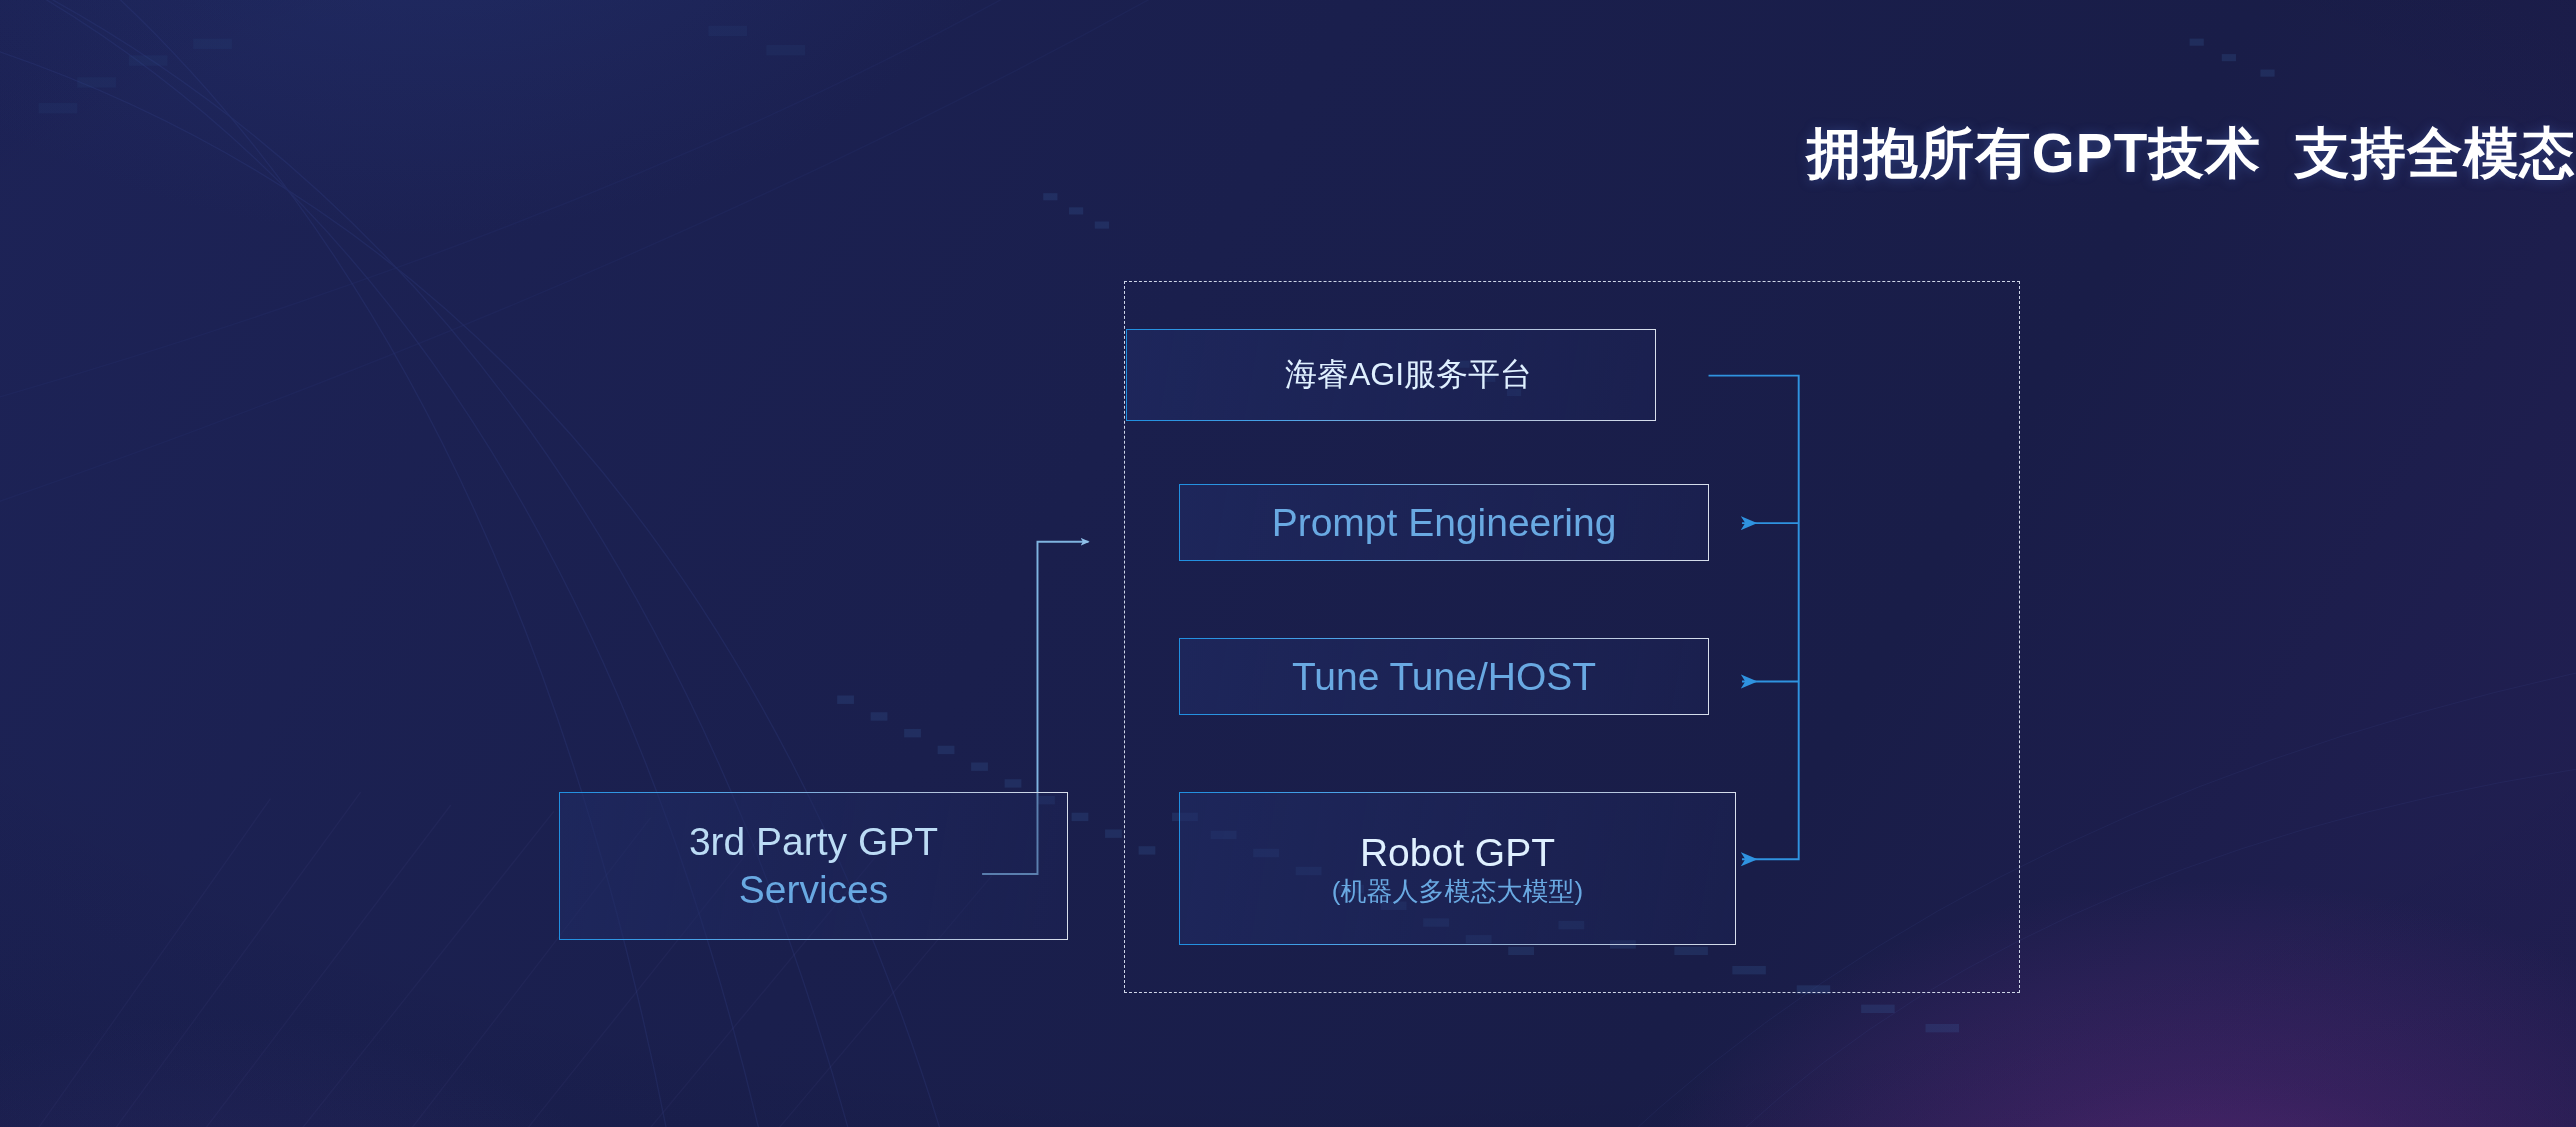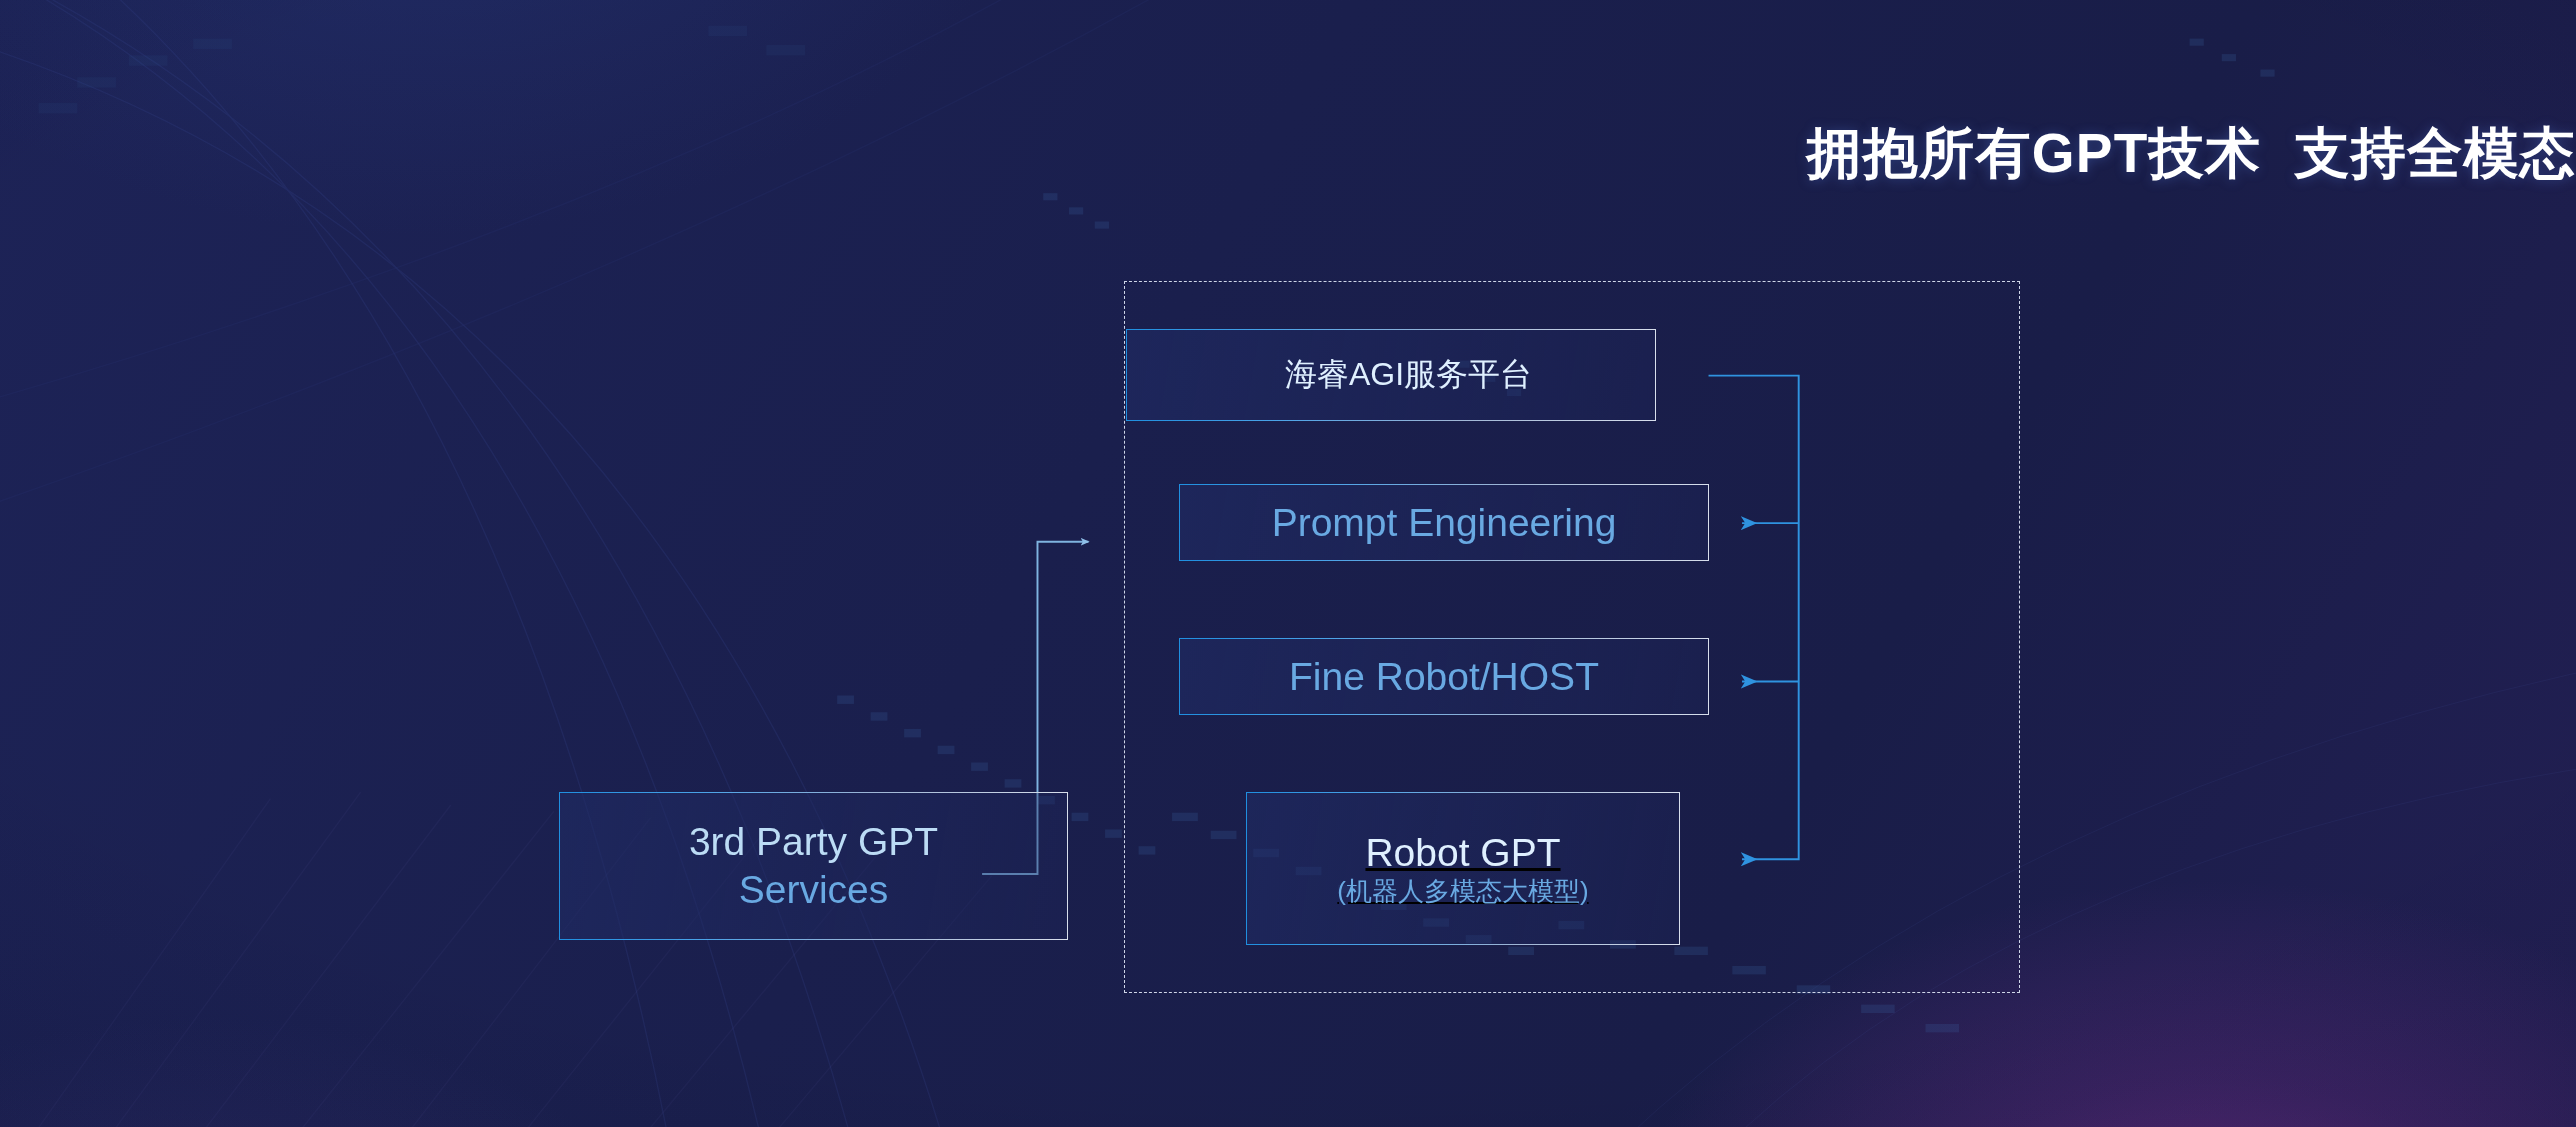--- a/index.html
+++ b/index.html
@@ -58,21 +58,21 @@
     align-items:center;justify-content:center;
     text-align:center;
     line-height:1.22;
   }
   .node .l1{display:block;}
   .node .l2{display:block;text-align:center;}
 
   .n1{left:1126px;top:329px;width:530px;height:92px;padding-left:35px;}
   .n2{left:1179px;top:484px;width:530px;height:77px;}
   .n3{left:1179px;top:638px;width:530px;height:77px;}
-  .n4{left:1246px;top:792px;width:434px;height:153px;text-decoration:underline;}
+  .n4{left:1179px;top:792px;width:557px;height:153px;}
   .nleft{left:559px;top:792px;width:509px;height:148px;}
 
   .t-white{color:#dff0ff;}
   .t-blue{color:#69a9e2;}
   .t-ice{color:#bcdcf5;}
 
   .fs-agi{font-size:32px;}
   .fs-std{font-size:39px;}
   .fs-sub{font-size:26px;}
 
@@ -208,21 +208,21 @@
 
   <div class="node n1">
     <span class="l1 t-white fs-agi">海睿AGI服务平台</span>
   </div>
 
   <div class="node n2">
     <span class="l1 t-blue fs-std">Prompt Engineering</span>
   </div>
 
   <div class="node n3">
-    <span class="l1 t-blue fs-std">Fine Robot/HOST</span>
+    <span class="l1 t-blue fs-std">Tune Tune/HOST</span>
   </div>
 
   <div class="node n4">
     <span class="l1 t-white fs-std">Robot GPT</span>
     <span class="l2 t-blue fs-sub">(机器人多模态大模型)</span>
   </div>
 
   <div class="node nleft">
     <span class="l1 t-ice fs-std">3rd Party GPT</span>
     <span class="l2 t-blue fs-std">Services</span>

